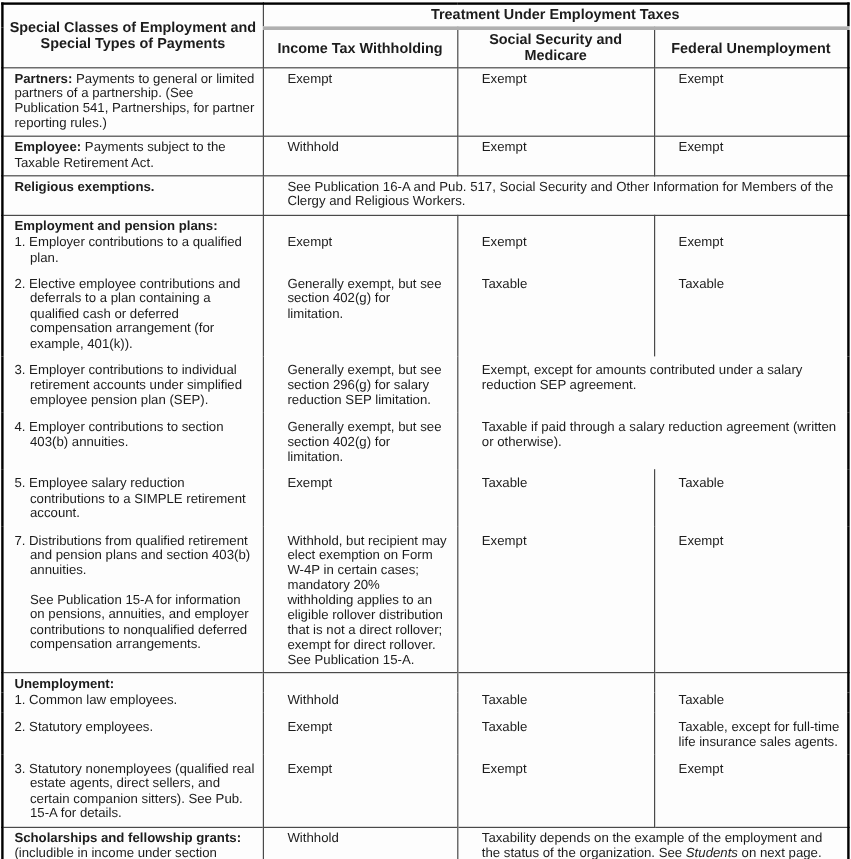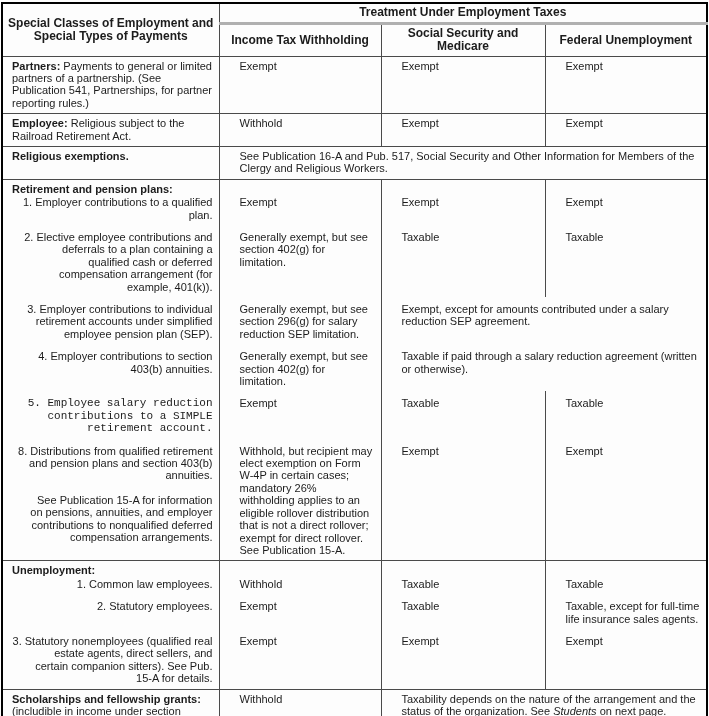--- a/index.html
+++ b/index.html
@@ -11,21 +11,21 @@
   th{font-weight:bold;vertical-align:middle;text-align:center;padding:2px 4px;font-size:12px;line-height:13px;}
   th.group{height:20px;border-bottom:3px solid #b0b0b0;margin-left:44px;}
   th.sub{height:33px;}
   th.corner{height:53px;}
   td{padding:3px 6px 4px 9px;margin-top:40px;}
   td.val{padding-left:20px;}
   .b{font-weight:bold;}
   tr.sub td{border-top:none;border-bottom:none;padding-top:6px;}
   tr.sub-first td{padding-top:1px;}
   tr.sec-title td{border-bottom:none;padding-bottom:0;height:13px;}
-  td.item .lbl{padding-left:13px;text-indent:-13px;text-align:right;}
+  td.item .lbl{padding-left:13px;text-indent:-13px;}
   .lbl .para{text-indent:0;margin-top:12px;}
   i{font-style:italic;}
 </style>
 </head>
 <body>
 
 <div class="page">
   <table class="tax">
     <colgroup>
       <col style="width:217px">
@@ -48,34 +48,34 @@
         <tr class="major">
           <td class="lblcell" style="height: 54px;">
             <div class="lbl"><span class="b">Partners:</span><span> Payments to general or limited partners of a partnership. (See Publication 541, Partnerships, for partner reporting rules.)</span></div>
           </td>
           <td class="val">Exempt</td>
           <td class="val">Exempt</td>
           <td class="val">Exempt</td>
         </tr>
         <tr class="major">
           <td class="lblcell" style="height: 27px;">
-            <div class="lbl"><span class="b">Employee:</span><span> Religious subject to the Railroad Retirement Act.</span></div>
+            <div class="lbl"><span class="b">Employee:</span><span> Payments subject to the Taxable Retirement Act.</span></div>
           </td>
           <td class="val">Withhold</td>
           <td class="val">Exempt</td>
           <td class="val">Exempt</td>
         </tr>
         <tr class="major">
           <td class="lblcell" style="height: 29px;">
             <div class="lbl"><span class="b">Religious exemptions.</span></div>
           </td>
           <td class="val" colspan="3">See Publication 16-A and Pub. 517, Social Security and Other Information for Members of the Clergy and Religious Workers.</td>
         </tr>
         <tr class="sec-title">
-          <td class="lblcell"><span class="b">Retirement and pension plans:</span></td>
+          <td class="lblcell"><span class="b">Employment and pension plans:</span></td>
           <td class="val empty"></td>
           <td class="val empty"></td>
           <td class="val empty"></td>
         </tr>
         <tr class="sub sub-first">
           <td class="lblcell item" style="height: 26px;">
             <div class="lbl"><span>1. Employer contributions to a qualified plan.</span></div>
           </td>
           <td class="val">Exempt</td>
           <td class="val">Exempt</td>
@@ -97,32 +97,32 @@
           <td class="val" colspan="2">Exempt, except for amounts contributed under a salary reduction SEP agreement.</td>
         </tr>
         <tr class="sub">
           <td class="lblcell item" style="height: 28px;">
             <div class="lbl"><span>4. Employer contributions to section 403(b) annuities.</span></div>
           </td>
           <td class="val">Generally exempt, but see section 402(g) for limitation.</td>
           <td class="val" colspan="2">Taxable if paid through a salary reduction agreement (written or otherwise).</td>
         </tr>
         <tr class="sub">
-          <td class="lblcell item" style="height: 38px; font-family: Liberation Mono, monospace;">
+          <td class="lblcell item" style="height: 38px;">
             <div class="lbl"><span>5. Employee salary reduction contributions to a SIMPLE retirement account.</span></div>
           </td>
           <td class="val">Exempt</td>
           <td class="val">Taxable</td>
           <td class="val">Taxable</td>
         </tr>
         <tr class="sub">
           <td class="lblcell item" style="height: 98px;">
-            <div class="lbl"><span>8. Distributions from qualified retirement and pension plans and section 403(b) annuities.</span><div class="para">See Publication 15-A for information on pensions, annuities, and employer contributions to nonqualified deferred compensation arrangements.</div></div>
+            <div class="lbl"><span>7. Distributions from qualified retirement and pension plans and section 403(b) annuities.</span><div class="para">See Publication 15-A for information on pensions, annuities, and employer contributions to nonqualified deferred compensation arrangements.</div></div>
           </td>
-          <td class="val">Withhold, but recipient may elect exemption on Form W-4P in certain cases; mandatory 26% withholding applies to an eligible rollover distribution that is not a direct rollover; exempt for direct rollover. See Publication 15-A.</td>
+          <td class="val">Withhold, but recipient may elect exemption on Form W-4P in certain cases; mandatory 20% withholding applies to an eligible rollover distribution that is not a direct rollover; exempt for direct rollover. See Publication 15-A.</td>
           <td class="val">Exempt</td>
           <td class="val">Exempt</td>
         </tr>
         <tr class="sec-title">
           <td class="lblcell"><span class="b">Unemployment:</span></td>
           <td class="val empty"></td>
           <td class="val empty"></td>
           <td class="val empty"></td>
         </tr>
         <tr class="sub sub-first">
@@ -147,17 +147,17 @@
           </td>
           <td class="val">Exempt</td>
           <td class="val">Exempt</td>
           <td class="val">Exempt</td>
         </tr>
         <tr class="major">
           <td class="lblcell" style="height: 31px;">
             <div class="lbl"><span class="b">Scholarships and fellowship grants:</span><br><span>(includible in income under section 117(c)).</span></div>
           </td>
           <td class="val">Withhold</td>
-          <td class="val" colspan="2"><span>Taxability depends on the nature of the arrangement and the status of the organization. See </span><i>Students</i><span> on next page.</span></td>
+          <td class="val" colspan="2"><span>Taxability depends on the example of the employment and the status of the organization. See </span><i>Students</i><span> on next page.</span></td>
         </tr>
       </tbody>
   </table>
 </div>
 
 </body></html>

